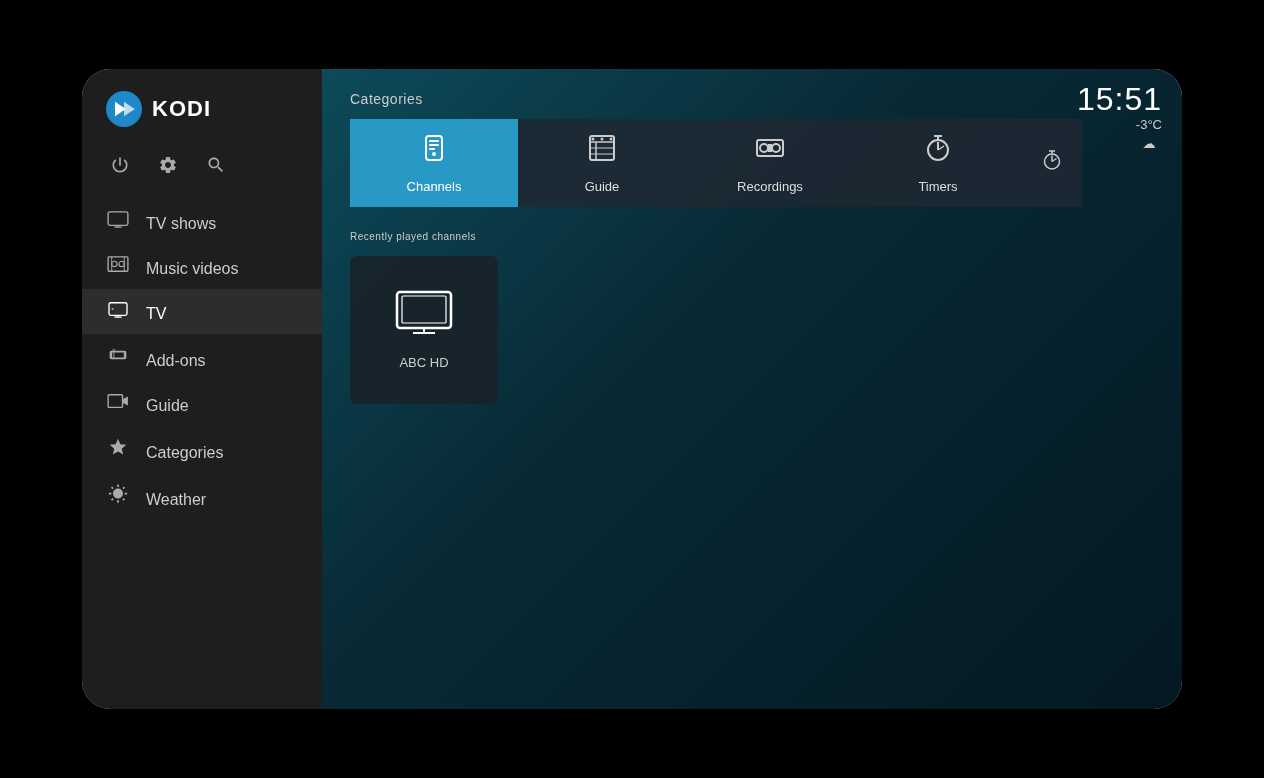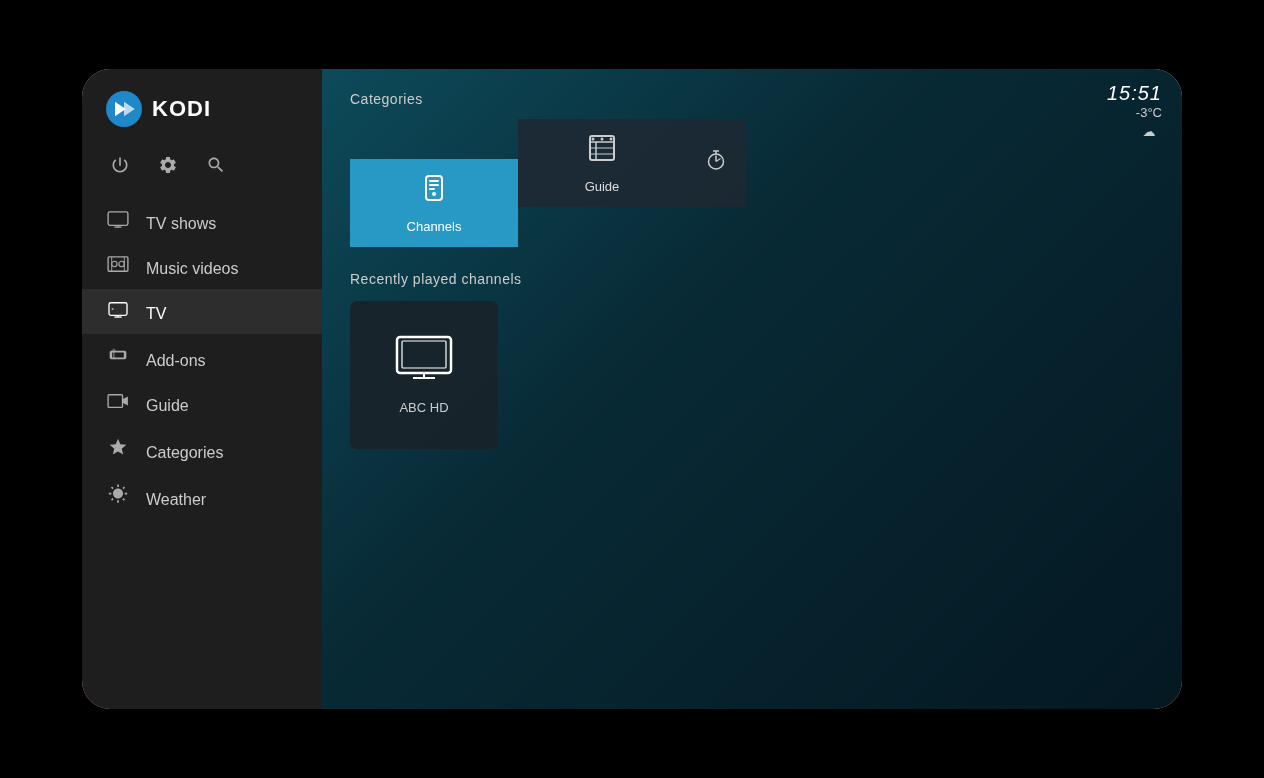--- a/index.html
+++ b/index.html
@@ -115,25 +115,24 @@
       position: absolute;
       top: 14px;
       right: 20px;
       display: flex;
       flex-direction: column;
       align-items: flex-end;
       color: #fff;
     }
 
     .clock {
-      font-size: 20px;
+      font-size: 32px;
       font-weight: 300;
       letter-spacing: 1px;
       line-height: 1;
-      font-style: italic;
     }
 
     .weather-status {
       font-size: 13px;
       color: #ccc;
       display: flex;
       align-items: center;
       gap: 4px;
       margin-top: 2px;
       flex-direction: column;
@@ -169,39 +168,38 @@
       transition: background 0.15s;
     }
 
     .cat-tab .cat-icon {
       font-size: 26px;
     }
 
     .cat-tab.selected {
       background: #2899c4;
       color: #fff;
-      margin-top: 40px;
     }
 
     .cat-tab-partial {
       width: 60px;
       overflow: hidden;
       display: flex;
       flex-direction: column;
       align-items: center;
       justify-content: center;
       background: rgba(30, 40, 50, 0.85);
       height: 88px;
       color: #ddd;
     }
 
     
     .section-label {
       color: #ccc;
-      font-size: 14px;
+      font-size: 10px;
       margin-bottom: 14px;
       letter-spacing: 0.5px;
     }
 
     .channel-grid {
       display: flex;
       gap: 14px;
       flex-wrap: wrap;
     }
 
@@ -370,21 +368,44 @@
               <line x1="4" y1="16" x2="28" y2="16" stroke="#ccc" stroke-width="1.2"></line>
               <line x1="4" y1="22" x2="28" y2="22" stroke="#ccc" stroke-width="1.2"></line>
               <circle cx="7" cy="7" r="1.5" fill="#ccc"></circle>
               <circle cx="16" cy="7" r="1.5" fill="#ccc"></circle>
               <circle cx="25" cy="7" r="1.5" fill="#ccc"></circle>
             </svg>
           </span>
           <span>Guide</span>
         </div>
 
-
+        <div class="cat-tab">
+          <span class="cat-icon">
+            <svg width="32" height="32" viewBox="0 0 32 32" fill="#ccc">
+              <rect x="3" y="8" width="26" height="16" rx="2" fill="none" stroke="#ccc" stroke-width="2"></rect>
+              <circle cx="10" cy="16" r="4" fill="none" stroke="#ccc" stroke-width="2"></circle>
+              <circle cx="22" cy="16" r="4" fill="none" stroke="#ccc" stroke-width="2"></circle>
+              <rect x="14" y="12" width="4" height="8" fill="#ccc"></rect>
+            </svg>
+          </span>
+          <span>Recordings</span>
+        </div>
+
+        <div class="cat-tab">
+          <span class="cat-icon">
+            <svg width="32" height="32" viewBox="0 0 32 32" fill="#ccc">
+              <circle cx="16" cy="18" r="10" fill="none" stroke="#ccc" stroke-width="2"></circle>
+              <line x1="16" y1="4" x2="16" y2="8" stroke="#ccc" stroke-width="2"></line>
+              <line x1="16" y1="10" x2="16" y2="18" stroke="#ccc" stroke-width="2"></line>
+              <line x1="16" y1="18" x2="22" y2="14" stroke="#ccc" stroke-width="1.5"></line>
+              <line x1="12" y1="4" x2="20" y2="4" stroke="#ccc" stroke-width="2"></line>
+            </svg>
+          </span>
+          <span>Timers</span>
+        </div>
 
         <div class="cat-tab-partial">
           <span style="color:#ccc;font-size:22px;">
             <svg width="24" height="28" viewBox="0 0 32 32" fill="#ccc">
               <circle cx="16" cy="18" r="10" fill="none" stroke="#ccc" stroke-width="2"></circle>
               <line x1="16" y1="4" x2="16" y2="8" stroke="#ccc" stroke-width="2"></line>
               <line x1="16" y1="10" x2="16" y2="18" stroke="#ccc" stroke-width="2"></line>
               <line x1="16" y1="18" x2="22" y2="14" stroke="#ccc" stroke-width="1.5"></line>
               <line x1="12" y1="4" x2="20" y2="4" stroke="#ccc" stroke-width="2"></line>
             </svg>

